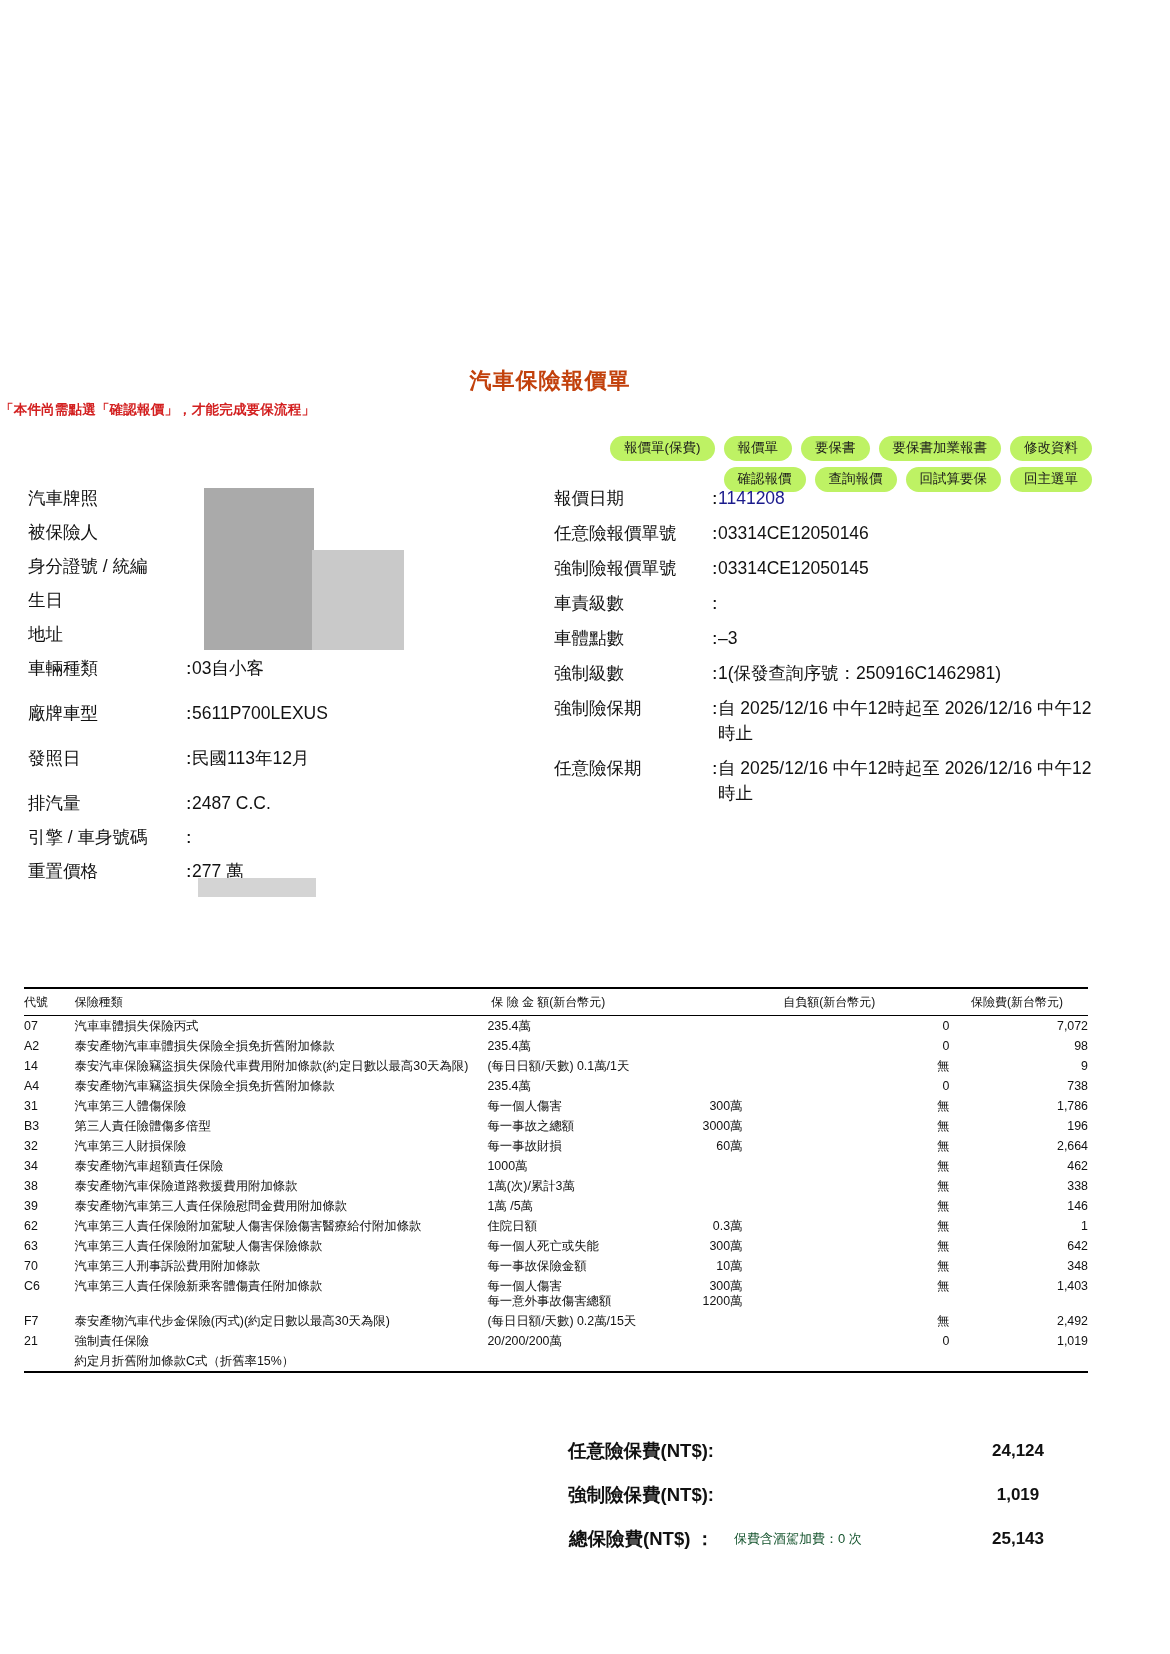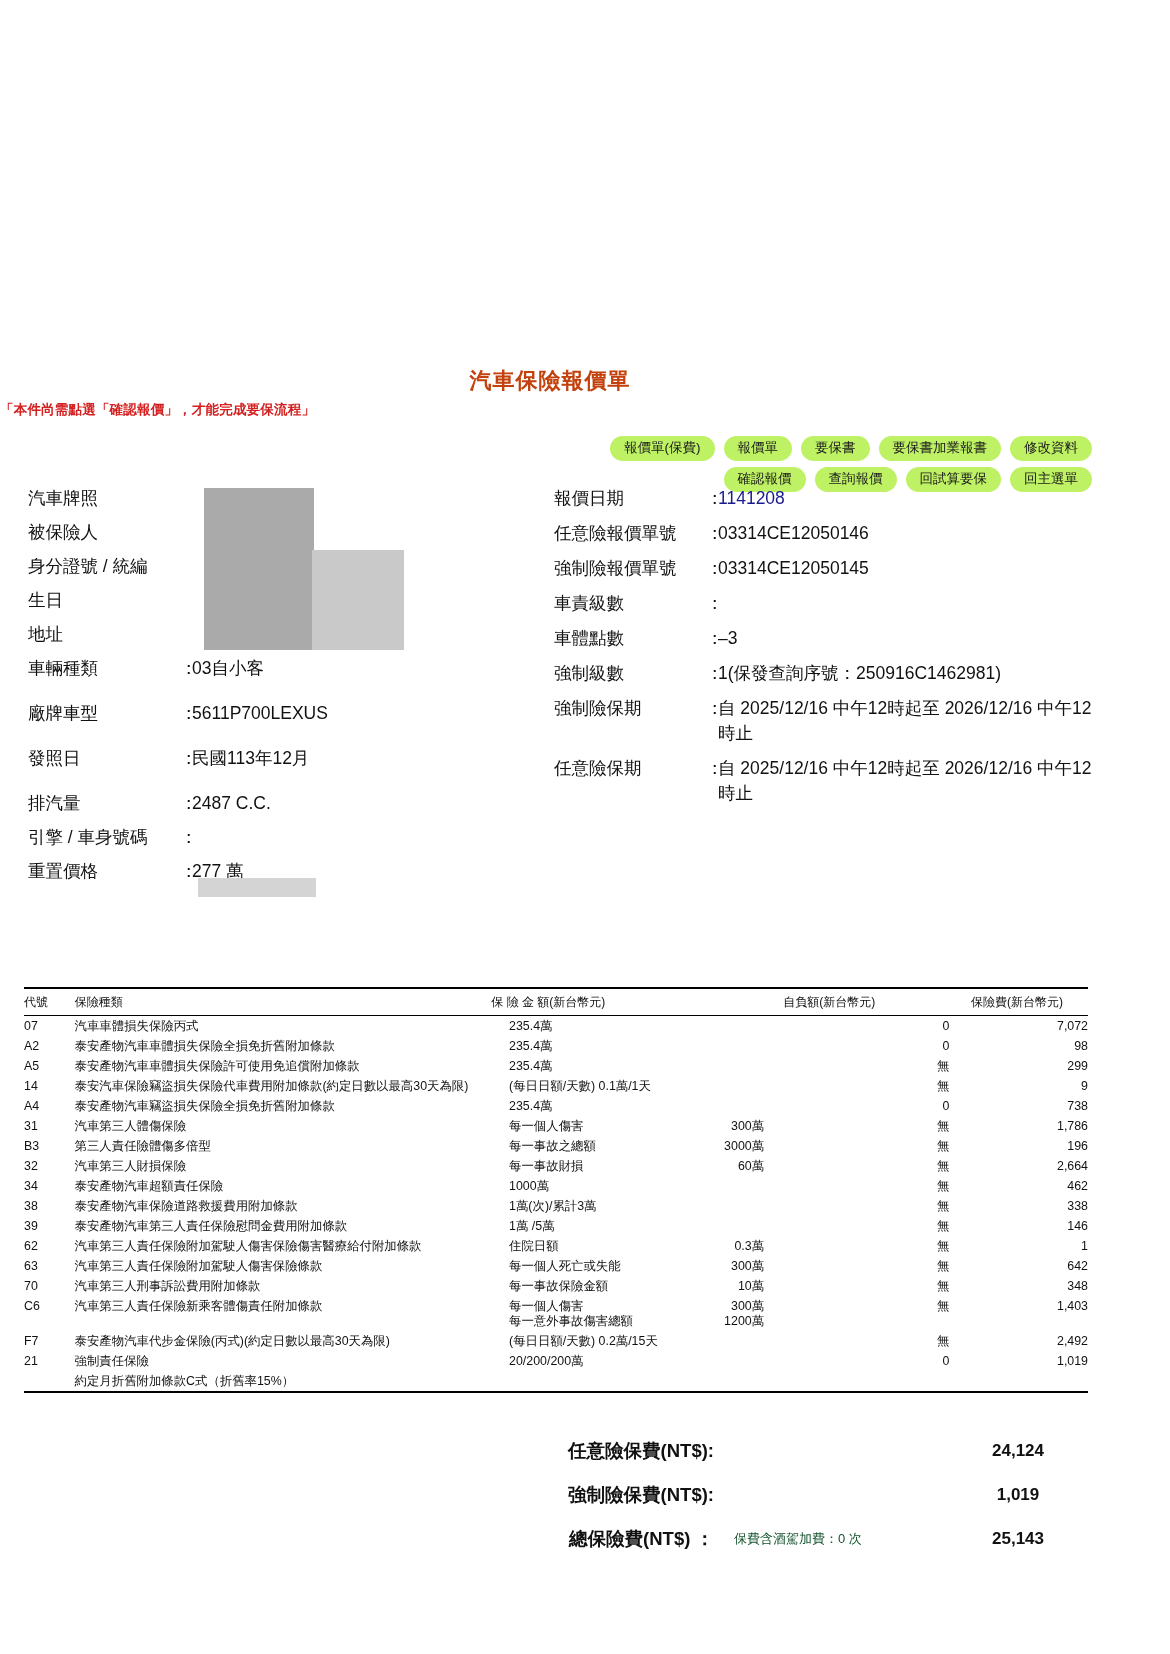--- a/index.html
+++ b/index.html
@@ -186,21 +186,21 @@
   .c-code   { width: 52px; }
   .c-kind   { width: 420px; padding-right: 8px !important; }
   .c-amt    { width: 300px; }
   .c-ded    { width: 170px; text-align: right; padding-right: 22px !important; }
   .c-prem   { width: 120px; text-align: right; }
   th.c-amt  { text-align: left; }
   th.c-ded  { text-align: right; padding-right: 22px !important; }
   th.c-prem { text-align: right; }
   .amt-pair {
     display: flex;
-    justify-content: center;
+    justify-content: flex-start;
   }
   .amt-label { flex: 0 0 auto; width: 175px; }
   .amt-num   { flex: 0 0 auto; width: 80px; text-align: right; }
   .sub-note {
     padding-left: 0;
   }
 
   
   .totals {
     position: absolute;
@@ -404,32 +404,20 @@
             <td class="c-amt">
               <div class="amt-pair">
                 <span class="amt-label">235.4萬</span>
                 <span class="amt-num"></span>
               </div>
             </td>
             <td class="c-ded">0</td>
             <td class="c-prem">98</td>
           </tr>
           <tr>
-            <td class="c-code">A5</td>
-            <td class="c-kind">泰安產物汽車車體損失保險許可使用免追償附加條款</td>
-            <td class="c-amt">
-              <div class="amt-pair">
-                <span class="amt-label">235.4萬</span>
-                <span class="amt-num"></span>
-              </div>
-            </td>
-            <td class="c-ded">無</td>
-            <td class="c-prem">299</td>
-          </tr>
-          <tr>
             <td class="c-code">14</td>
             <td class="c-kind">泰安汽車保險竊盜損失保險代車費用附加條款(約定日數以最高30天為限)</td>
             <td class="c-amt">
               <div class="amt-pair">
                 <span class="amt-label">(每日日額/天數) 0.1萬/1天</span>
                 <span class="amt-num"></span>
               </div>
             </td>
             <td class="c-ded">無</td>
             <td class="c-prem">9</td>

